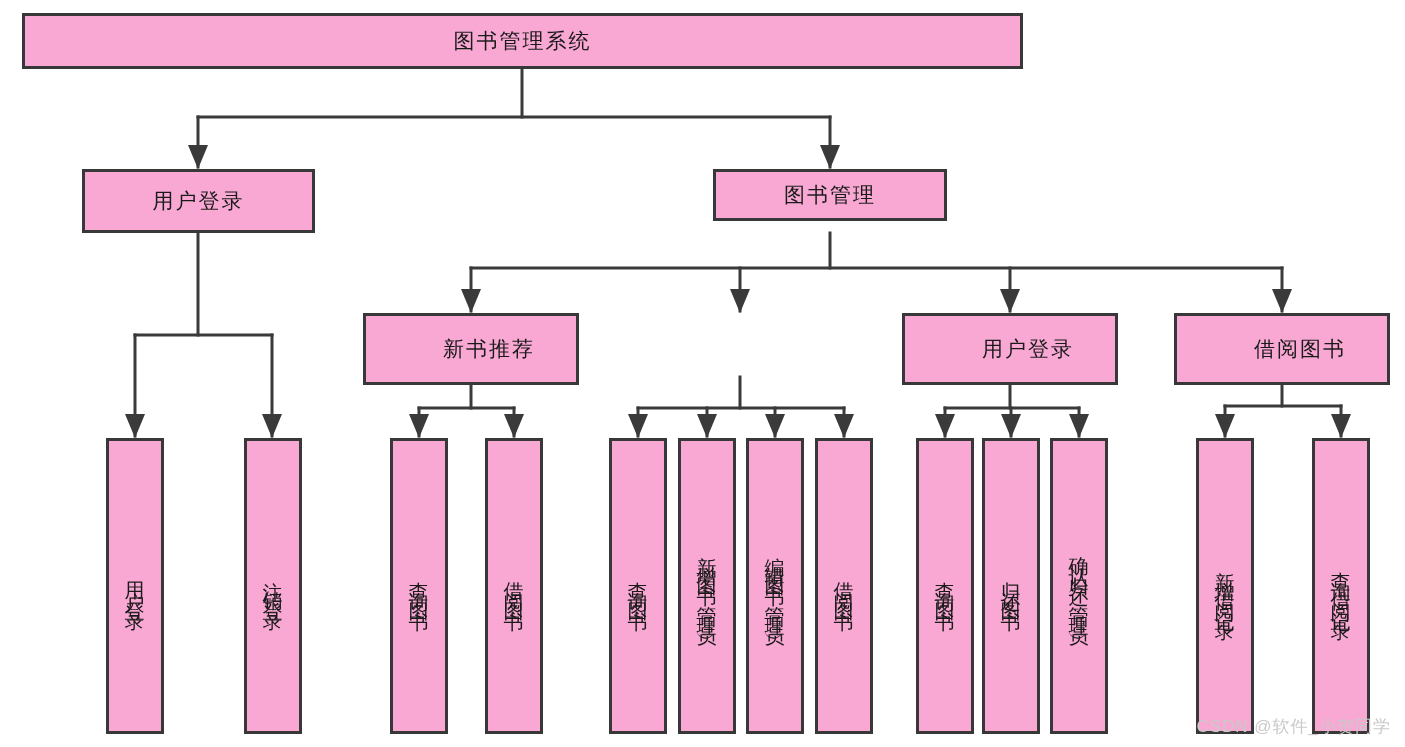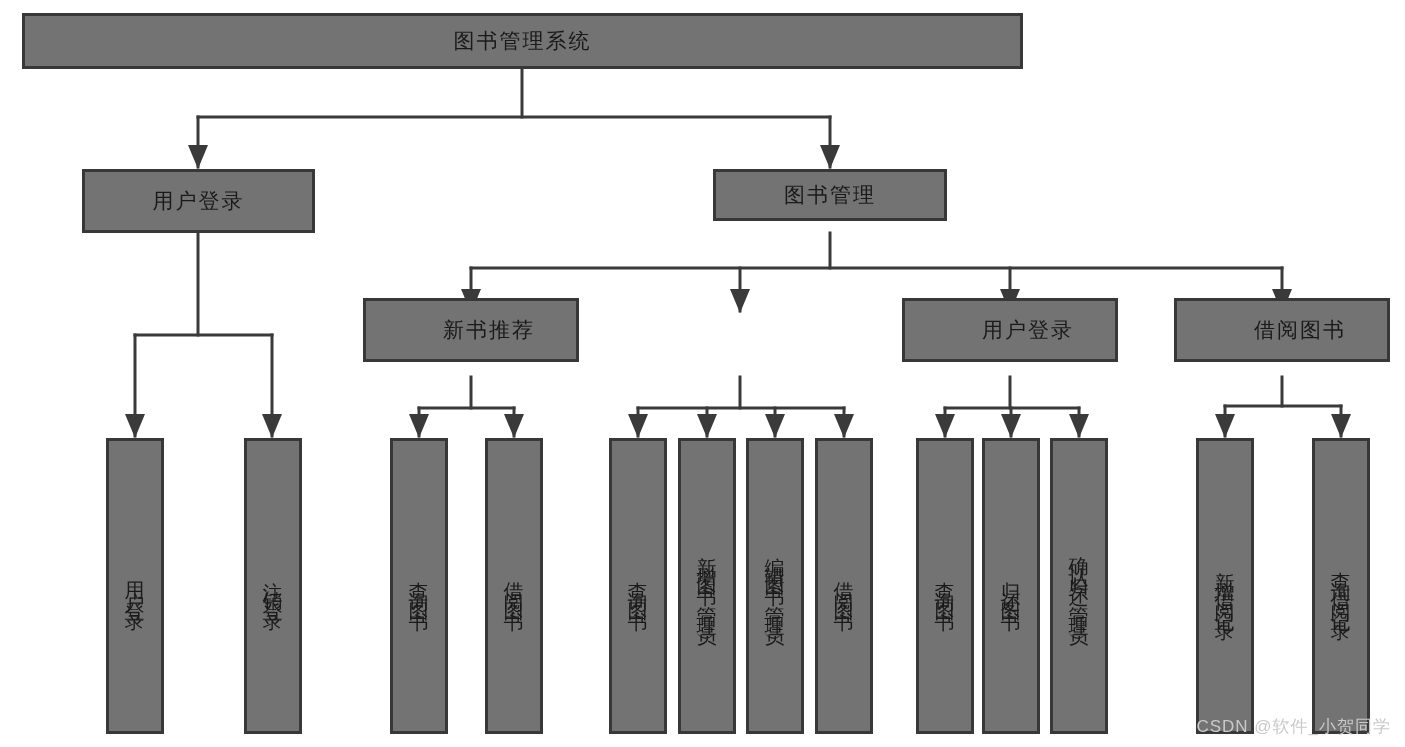--- a/index.html
+++ b/index.html
@@ -16,34 +16,34 @@
     overflow: hidden;
   }
   .connectors {
     position: absolute;
     left: 0; top: 0;
     width: 1405px; height: 747px;
   }
   .node {
     position: absolute;
     box-sizing: border-box;
-    background: #737373;
+    background: #f9a8d4;
     border: 3px solid #383838;
     display: flex;
     align-items: center;
     justify-content: center;
     color: #1a1a1a;
     font-size: 21px;
     letter-spacing: 2px;
     white-space: nowrap;
   }
   .root-node   { left: 22px;  top: 13px;  width: 1001px; height: 56px; }
   .node-user   { left: 82px;  top: 169px; width: 233px;  height: 64px; }
   .node-mgmt   { left: 713px; top: 169px; width: 234px;  height: 52px; }
-  .node-l3     { top: 298px;  width: 216px; height: 64px; padding-left: 36px; }
+  .node-l3     { top: 313px;  width: 216px; height: 72px; padding-left: 36px; }
   .n-recommend { left: 363px; }
   .n-borrow    { left: 632px; }
   .n-current   { left: 902px; }
   .n-records   { left: 1174px; }
   .leaf {
     position: absolute;
     top: 438px;
     width: 58px;
     height: 296px;
     font-size: 20px;

